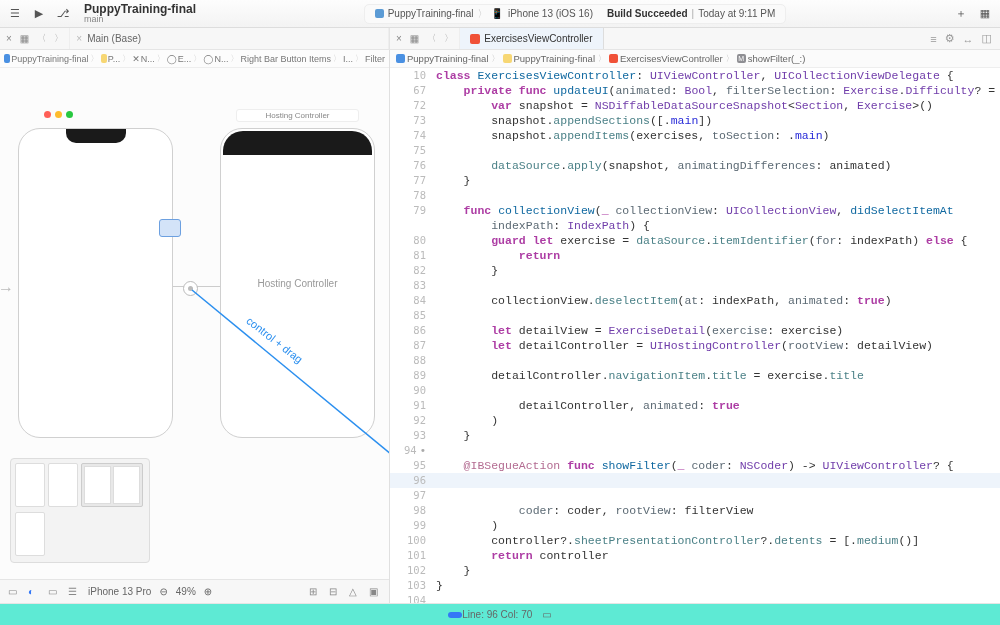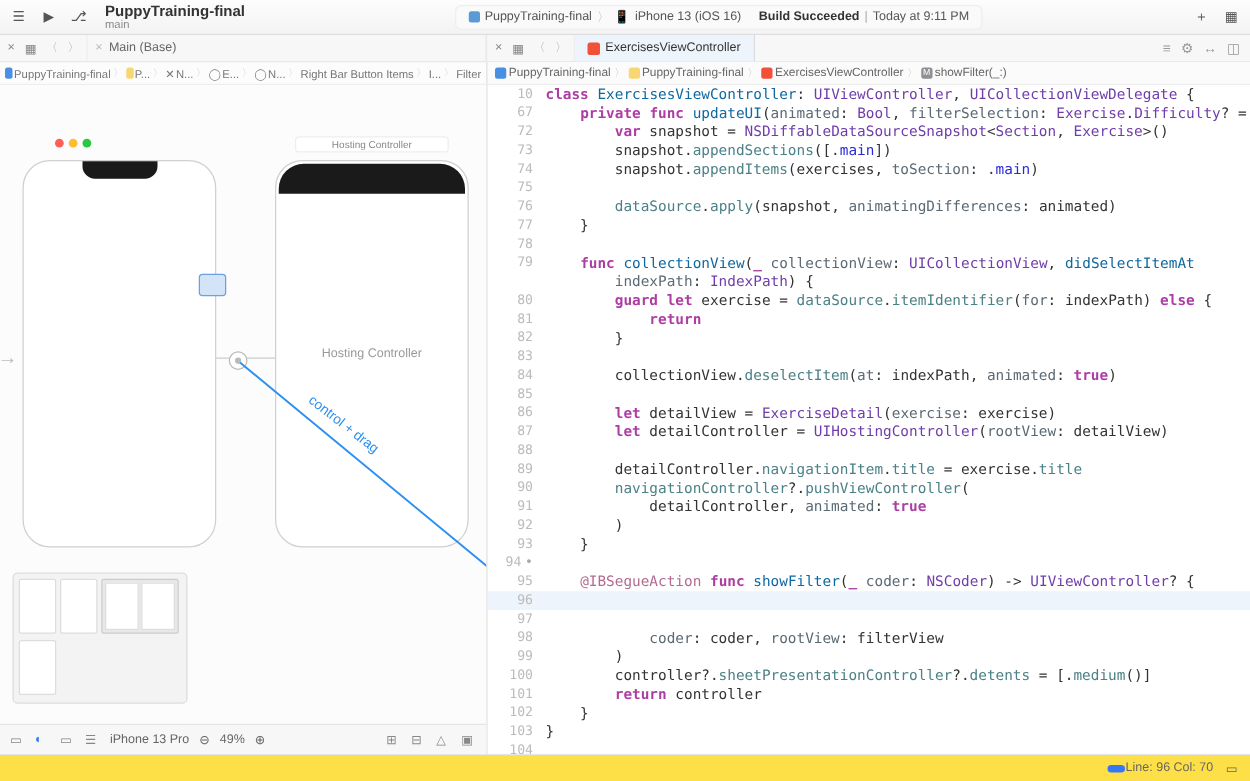--- a/index.html
+++ b/index.html
@@ -75,33 +75,33 @@
     .ib-bottom { position: absolute; bottom: 0; left: 0; right: 0; height: 24px; background: #f7f7f7; border-top: 1px solid #e5e5e5; display: flex; align-items: center; justify-content: space-between; padding: 0 8px; font-size: 10px; color: #666; }
     .ib-bottom .grp { display: flex; align-items: center; gap: 8px; }
     .mini-icon { width: 12px; height: 12px; color: #888;}
     
     
     .code-area { flex: 1; overflow: auto; font-family: "SF Mono", Menlo, Consolas, monospace; font-size: 11.5px; line-height: 15px; position: relative; }
     .code-line { display: flex; min-height: 15px; }
     .code-line.hl { background: #eef4fb; }
     .gutter { width: 46px; text-align: right; padding-right: 10px; color: #bbb; user-select: none; font-size: 10.5px; flex-shrink: 0;}
     .gutter.has-dot::after { content: '•'; color: #aaa; margin-left: 3px;}
-    .code { white-space: pre; color: #333; }
+    .code { white-space: pre; color: #333; font-family: Liberation Mono, monospace; }
     
     .kw { color: #ad3da4; font-weight: 600; }
     .type { color: #703daa; }
     .type2 { color: #4b8187; }
     .func { color: #4b8187; }
     .decl { color: #0f68a0; }
     .param { color: #5c6a74; }
     .attr { color: #b36b91; }
     .lit { color: #272ad8; }
     
     
-    .footer { height: 22px; background: #fde047; border-top: 1px solid #e5e5e5; display: flex; align-items: center; justify-content: flex-end; padding: 0 10px; font-size: 10px; color: #666; }
+    .footer { height: 22px; background: #5eead4; border-top: 1px solid #e5e5e5; display: flex; align-items: center; justify-content: center; padding: 0 10px; font-size: 10px; color: #666; }
     .prog-dot { width: 14px; height: 6px; background: #3478f6; border-radius: 3px; }
 
     
     .edit-tabrow { height: 22px; display: flex; border-bottom: 1px solid #e5e5e5; background: #f7f7f7;}
     .edit-tabrow .left-part { display: flex; flex:1; }
     .edit-tabrow .right-icons { display: flex; align-items: center; gap: 8px; padding: 0 8px; color: #999; font-size: 11px;}
   </style>
 </head>
 <body>
 
@@ -358,21 +358,20 @@
         <div class="code-line">
           <div class="gutter">88</div>
           <div class="code"></div>
         </div>
         <div class="code-line">
           <div class="gutter">89</div>
           <div class="code">        detailController.<span class="type2">navigationItem</span>.<span class="type2">title</span> = exercise.<span class="type2">title</span></div>
         </div>
         <div class="code-line">
           <div class="gutter">90</div>
-          <div class="code">        <span class="type2">navigationController</span>?.<span class="func">pushViewController</span>(</div>
         </div>
         <div class="code-line">
           <div class="gutter">91</div>
           <div class="code">            detailController, <span class="param">animated</span>: <span class="kw">true</span></div>
         </div>
         <div class="code-line">
           <div class="gutter">92</div>
           <div class="code">        )</div>
         </div>
         <div class="code-line">

